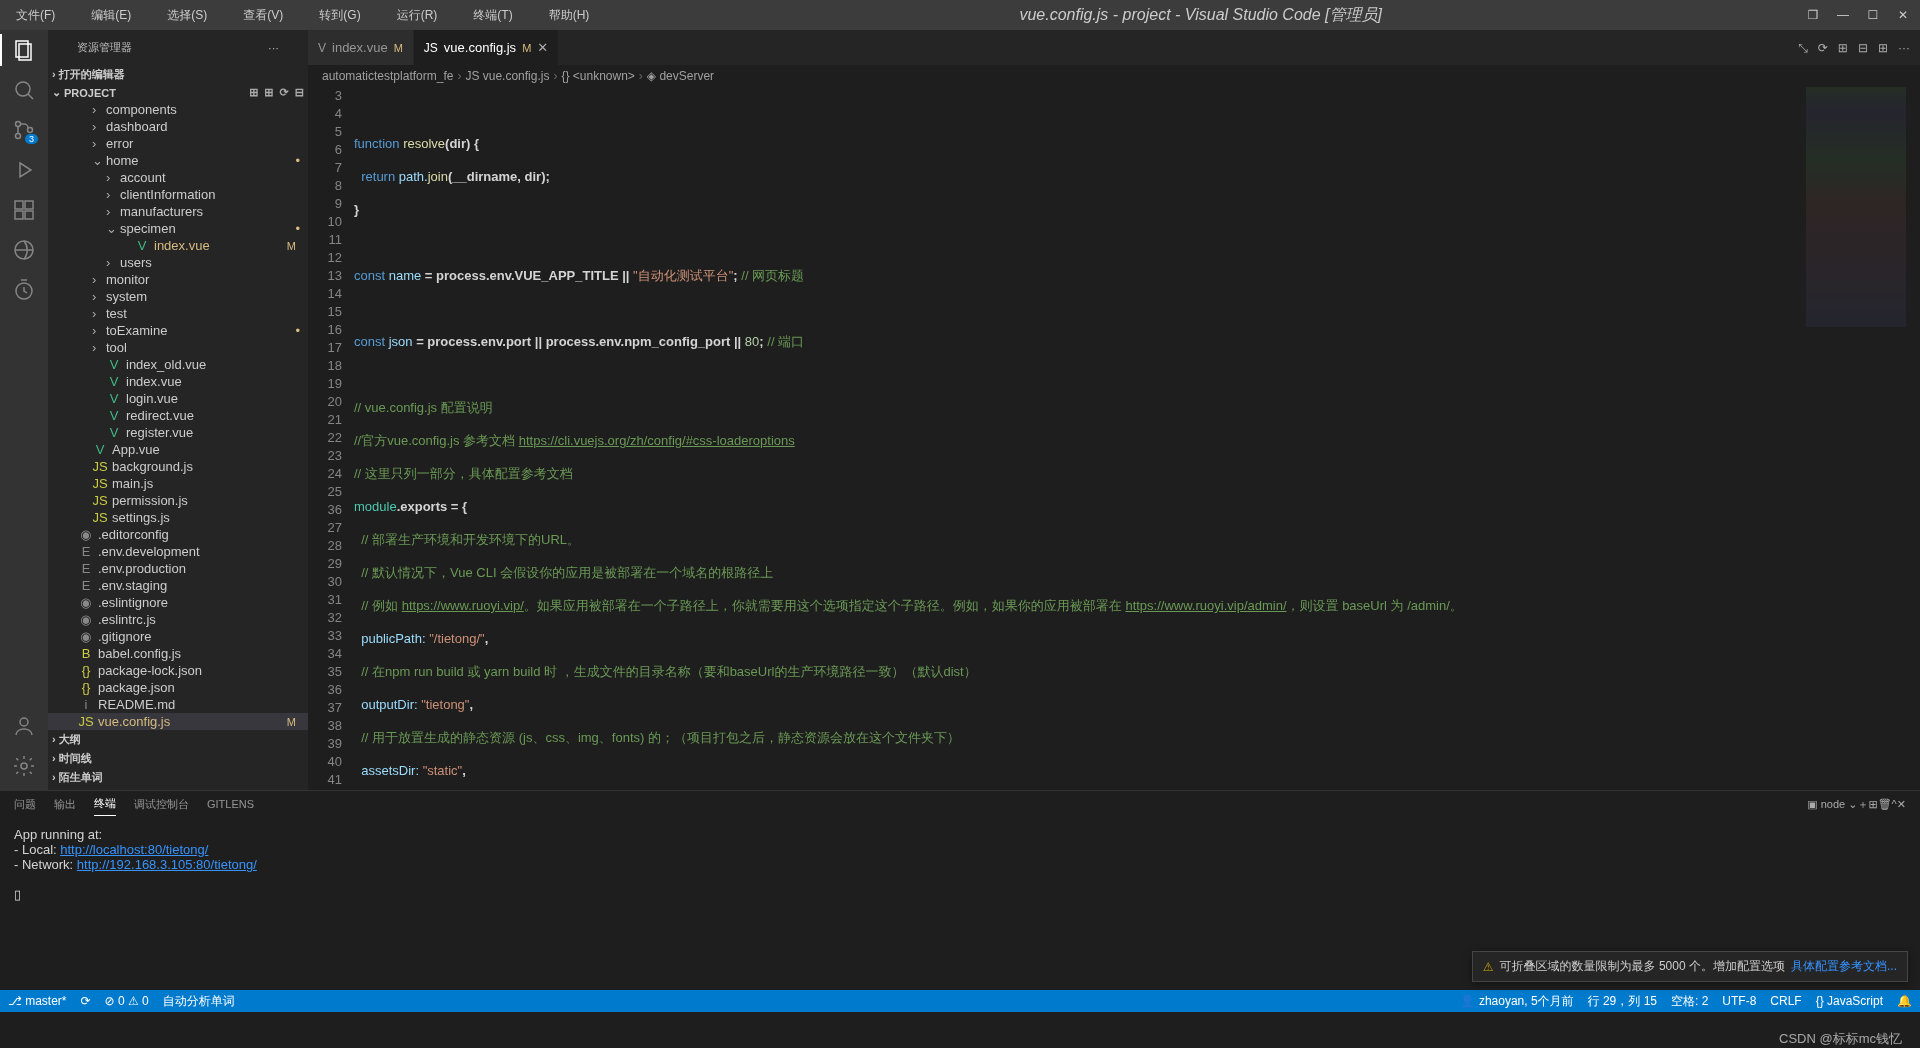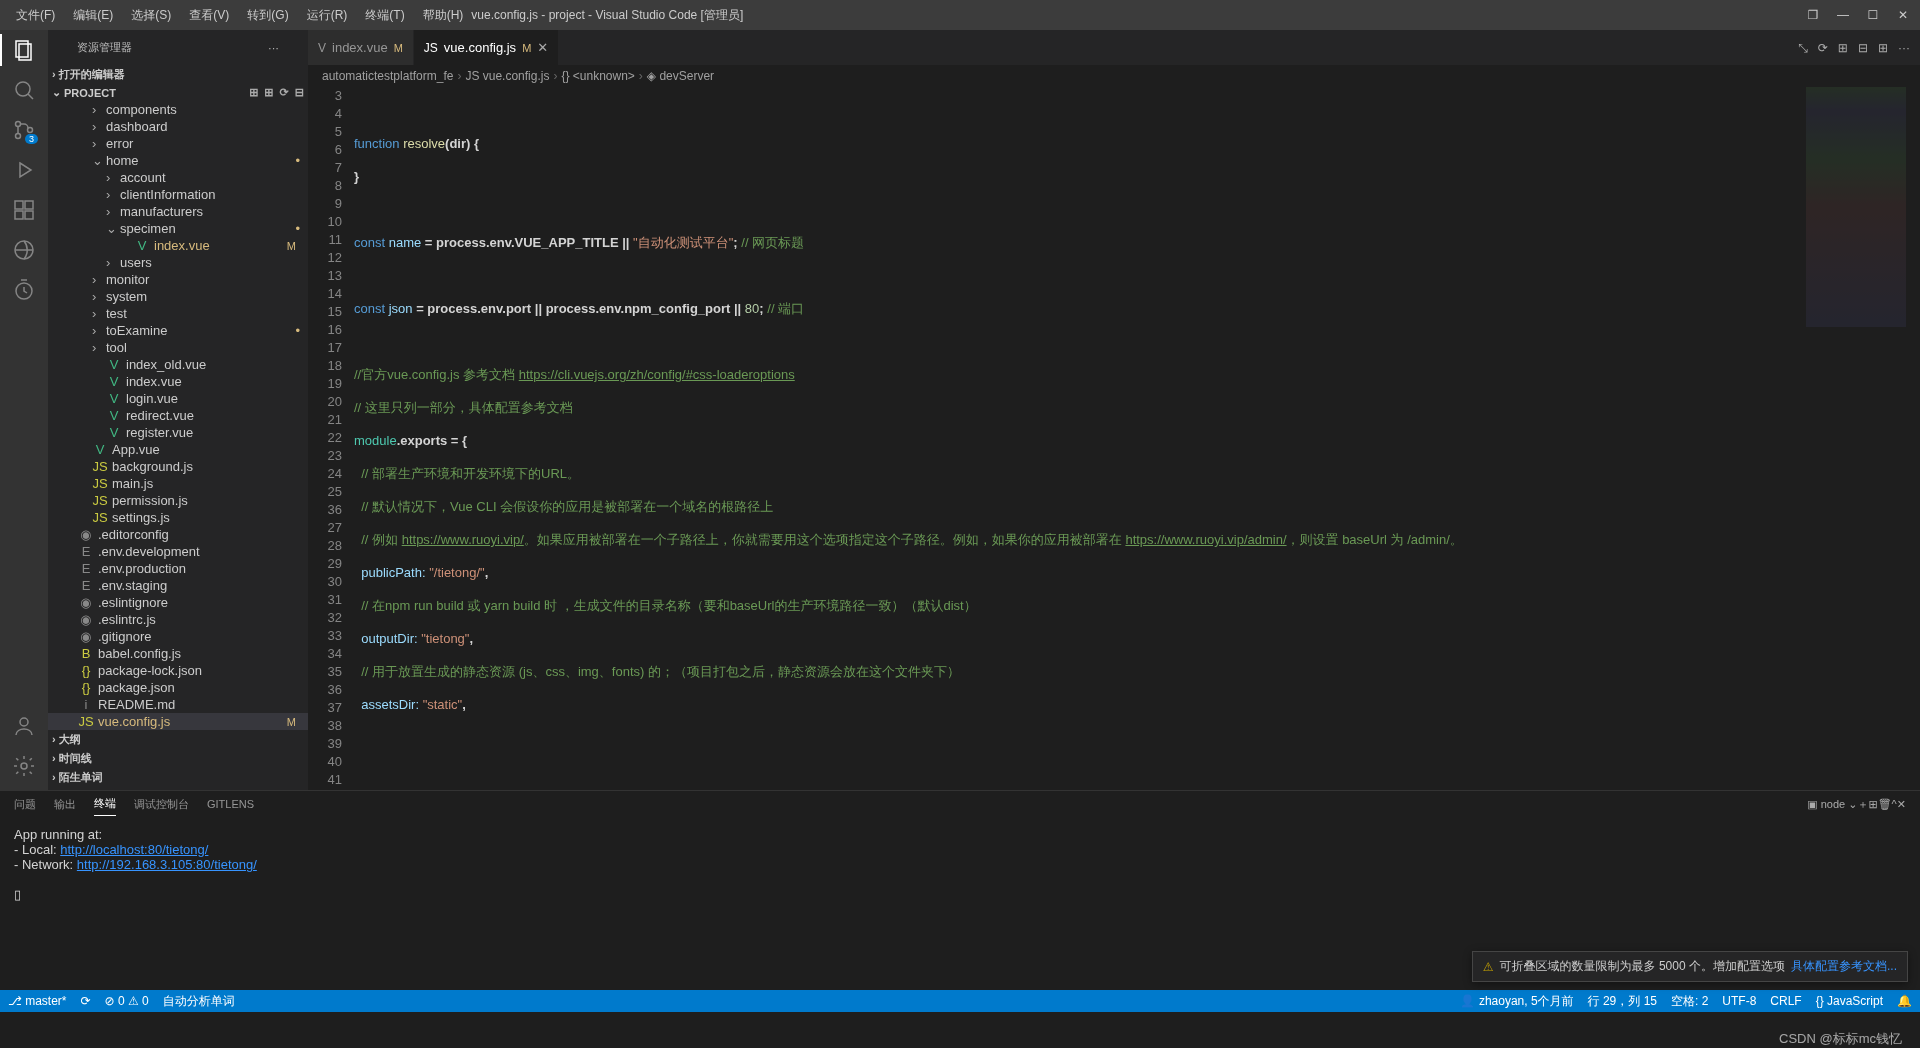--- a/index.html
+++ b/index.html
@@ -1,20 +1,20 @@
 <!DOCTYPE html>
 <html><head>
 <meta charset="utf-8">
 <style>
 * { margin: 0; padding: 0; box-sizing: border-box; font-family: "Segoe UI", "Microsoft YaHei", sans-serif; }
 body { background: #1e1e1e; color: #cccccc; font-size: 12px; overflow: hidden; width: 1920px; height: 1048px; }
 .titlebar { height: 30px; background: #3c3c3c; display: flex; align-items: center; padding: 0 8px; }
-.titlebar .menu { display: flex; gap: 2px; }
+.titlebar .menu { display: flex; gap: 20px; }
 .titlebar .menu span { padding: 4px 8px; cursor: pointer; }
-.titlebar .title { flex: 1; text-align: left; color: #ccc; font-size: 12px; }
+.titlebar .title { flex: 1; text-align: center; color: #ccc; font-size: 16px; font-style: italic; }
 .titlebar .wincontrols { display: flex; gap: 12px; }
 .titlebar .wincontrols span { width: 18px; text-align: center; cursor: pointer; }
 .main { display: flex; height: 760px; }
 .activitybar { width: 48px; background: #333333; display: flex; flex-direction: column; align-items: center; padding-top: 8px; gap: 16px; }
 .activitybar .icon { width: 24px; height: 24px; display: flex; align-items: center; justify-content: center; color: #858585; cursor: pointer; position: relative; }
 .activitybar .icon.active { color: #fff; }
 .activitybar .icon.active::before { content: ""; position: absolute; left: -12px; top: -4px; width: 2px; height: 32px; background: #fff; }
 .activitybar .badge { position: absolute; bottom: -2px; right: -2px; background: #007acc; color: #fff; font-size: 9px; border-radius: 8px; padding: 0 4px; }
 .activitybar .bottom { margin-top: auto; padding-bottom: 12px; display: flex; flex-direction: column; gap: 16px; }
 .sidebar { width: 260px; background: #252526; display: flex; flex-direction: column; overflow: hidden; }
@@ -449,26 +449,28 @@
           <div class="ln">37</div>
           <div class="ln">38</div>
           <div class="ln">39</div>
           <div class="ln">40</div>
           <div class="ln">41</div>
           <div class="ln">42</div>
         </div>
       <div class="code">
 <div class="line"></div>
 <div class="line"><span class="kw">function</span><span class="fn"> resolve</span><span class="op">(dir) {</span></div>
+<div class="line"><span class="kw">  return</span><span class="var"> path.</span><span class="fn">join</span><span class="op">(__dirname, dir);</span></div>
 <div class="line op">}</div>
 <div class="line"></div>
 <div class="line"><span class="kw">const</span><span class="var"> name</span><span class="op"> = process.env.VUE_APP_TITLE || </span><span class="str">"自动化测试平台"</span><span class="op">; </span><span class="cm">// 网页标题</span></div>
 <div class="line"></div>
 <div class="line"><span class="kw">const</span><span class="var"> json</span><span class="op"> = process.env.port || process.env.npm_config_port || </span><span class="num">80</span><span class="op">; </span><span class="cm">// 端口</span></div>
 <div class="line"></div>
+<div class="line cm">// vue.config.js 配置说明</div>
 <div class="line"><span class="cm">//官方vue.config.js 参考文档 </span><span class="cm underline">https://cli.vuejs.org/zh/config/#css-loaderoptions</span></div>
 <div class="line cm">// 这里只列一部分，具体配置参考文档</div>
 <div class="line"><span class="obj">module</span><span class="op">.exports = {</span></div>
 <div class="line cm">  // 部署生产环境和开发环境下的URL。</div>
 <div class="line cm">  // 默认情况下，Vue CLI 会假设你的应用是被部署在一个域名的根路径上</div>
 <div class="line"><span class="cm">  // 例如 </span><span class="cm underline">https://www.ruoyi.vip/</span><span class="cm">。如果应用被部署在一个子路径上，你就需要用这个选项指定这个子路径。例如，如果你的应用被部署在 </span><span class="cm underline">https://www.ruoyi.vip/admin/</span><span class="cm">，则设置 baseUrl 为 /admin/。</span></div>
 <div class="line"><span class="var">  publicPath:</span><span class="str"> "/tietong/"</span><span class="op">,</span></div>
 <div class="line cm">  // 在npm run build 或 yarn build 时 ，生成文件的目录名称（要和baseUrl的生产环境路径一致）（默认dist）</div>
 <div class="line"><span class="var">  outputDir:</span><span class="str"> "tietong"</span><span class="op">,</span></div>
 <div class="line cm">  // 用于放置生成的静态资源 (js、css、img、fonts) 的；（项目打包之后，静态资源会放在这个文件夹下）</div>

